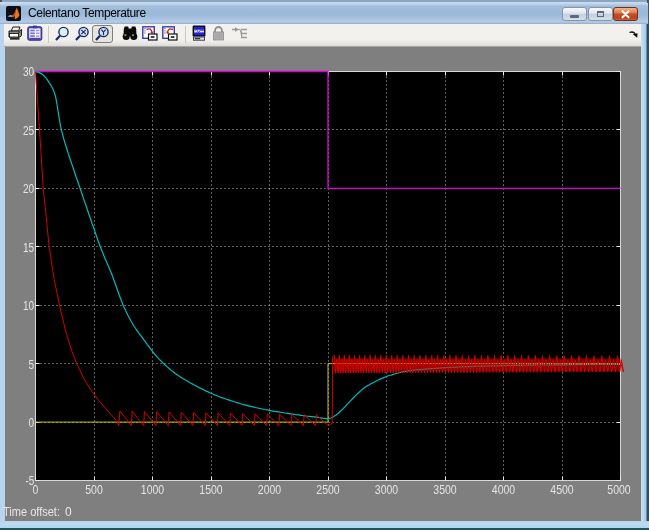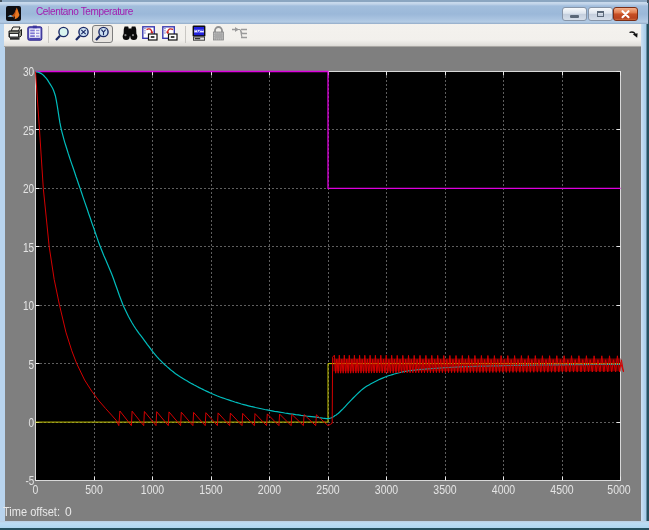--- a/index.html
+++ b/index.html
@@ -1,18 +1,18 @@
 <!DOCTYPE html>
 <html><head><meta charset="utf-8"><style>
 *{margin:0;padding:0;box-sizing:border-box}
 html,body{width:649px;height:530px;overflow:hidden;font-family:"Liberation Sans",sans-serif}
 #win{position:relative;width:649px;height:530px;background:#b9d4ee}
 #titlebar{position:absolute;left:0;top:0;width:649px;height:24px;
 background:linear-gradient(180deg,#8ba6c1 0,#8ba6c1 2px,#cadbee 2px,#c2d4e9 4px,#a2bedd 6px,#9bb8d9 14px,#a9c3e0 19px,#b4cce5 22px,#92abc7 24px)}
-#titletext{position:absolute;left:36px;top:5.5px;font-size:10px;color:#a21caf;letter-spacing:-0.35px}
+#titletext{position:absolute;left:28px;top:5.5px;font-size:12px;color:#000000;letter-spacing:-0.35px}
 #toolbar{position:absolute;left:4px;top:24px;width:638px;height:23px;
 background:linear-gradient(180deg,#f4f2ee 0,#f2f0ec 16px,#e2e0dc 21px,#d3d1cd 23px);border-bottom:1px solid #a9a7a3}
 #fig{position:absolute;left:5px;top:47px;width:637px;height:475px;background:#7f7f7f}
 </style></head>
 <body>
 <div id="win">
   <div id="fig"></div>
   <div id="titlebar"></div>
   <svg style="position:absolute;left:6px;top:6px" width="15" height="15" viewBox="0 0 15 15">
 <rect x="0" y="0" width="15" height="15" rx="2" fill="#0d0d12"></rect>

